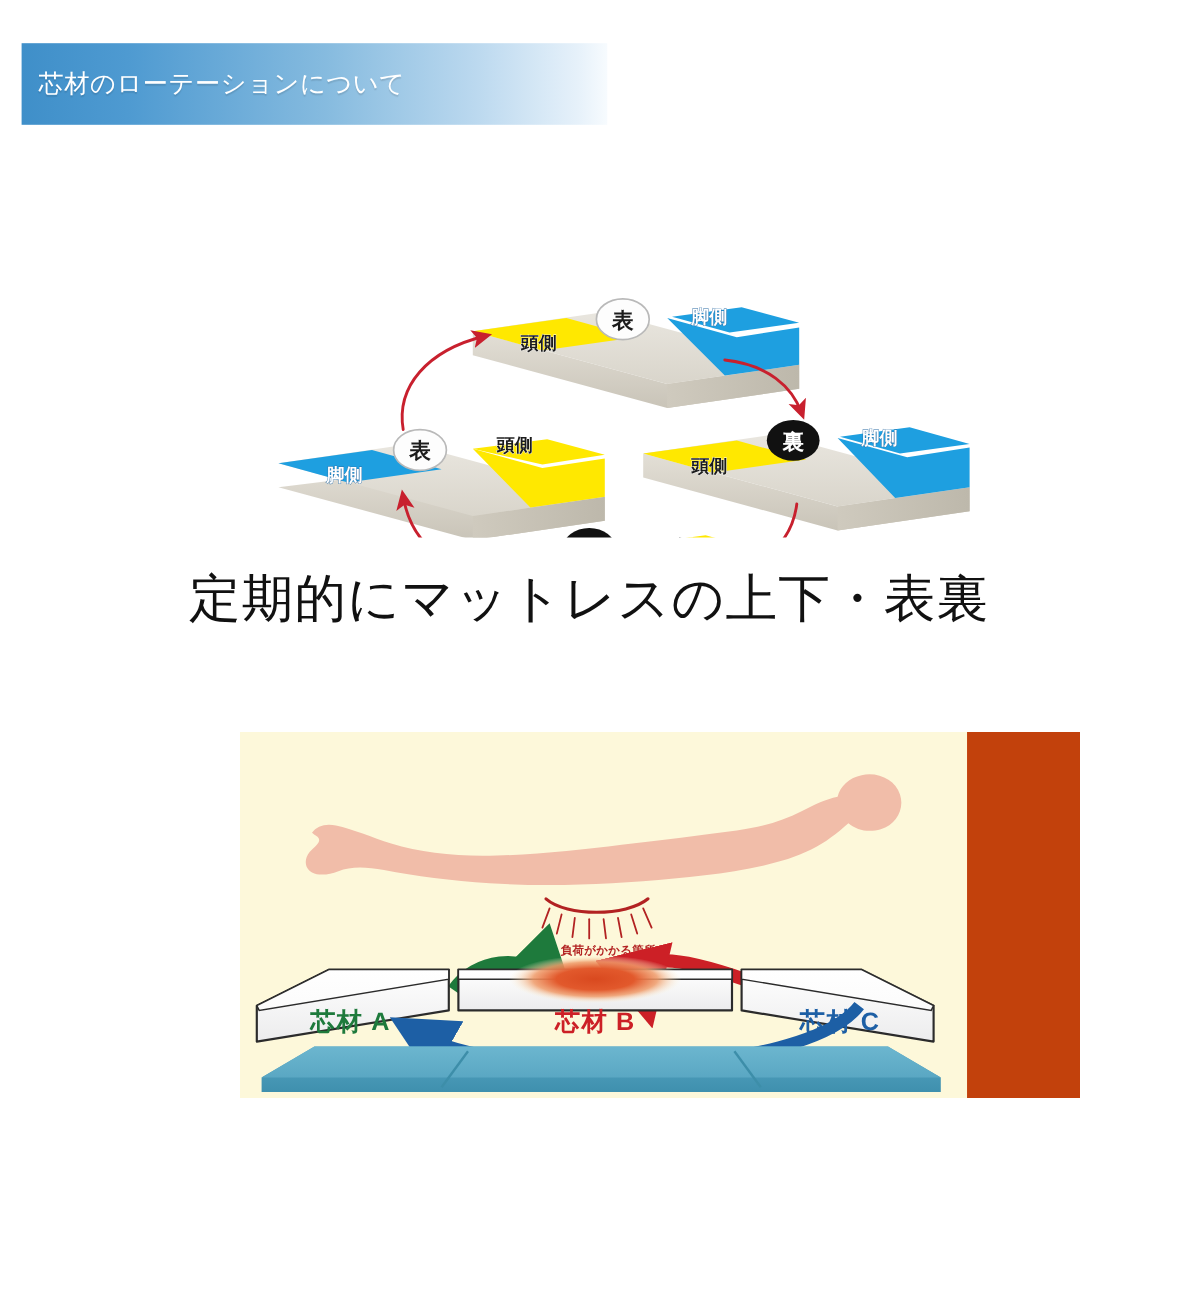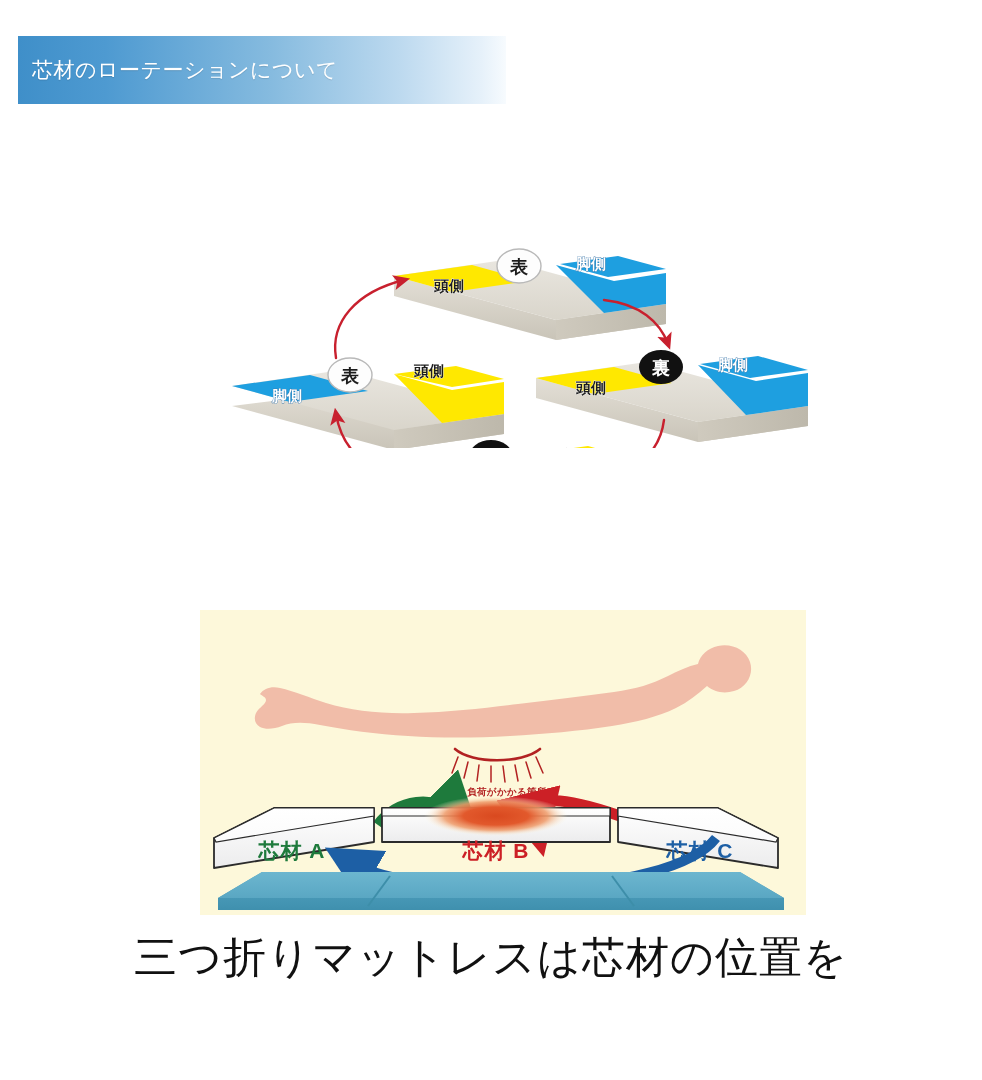--- a/index.html
+++ b/index.html
@@ -88,21 +88,21 @@
   }
   .caption .line { display: block; white-space: nowrap; }
   #caption-top { top: 470px; }
   #caption-bottom { top: 928px; }
 
   
   .core-figure {
     position: absolute;
     left: 200px;
     top: 610px;
-    width: 606px;
+    width: 700px;
     height: 305px;
     background: #c2410c;
   }
   .core-figure svg {
     display: block;
     width: 606px;
     height: 305px;
   }
   .load-note {
     font-family: "Liberation Sans", "DejaVu Sans", sans-serif;
@@ -221,20 +221,21 @@
     <g fill="none" stroke="#c8202e" stroke-width="2.4" stroke-linecap="round">
       <path d="M336,250 C330,214 356,184 404,172" marker-end="url(#redArrow)"></path>
       <path d="M604,192 C640,196 660,214 668,236" marker-end="url(#redArrow)"></path>
       <path d="M664,312 C660,344 636,366 596,372" marker-end="url(#redArrow)"></path>
       <path d="M400,366 C364,362 342,340 336,306" marker-end="url(#redArrow)"></path>
     </g>
   </svg>
 </div>
 
 <div class="caption" id="caption-top">
+  <span class="line">定期的にマットレスの上下・表裏</span>
 </div>
 
 <div class="core-figure">
   <svg viewBox="0 0 606 305" xmlns="http://www.w3.org/2000/svg" aria-hidden="true">
     <defs>
       <radialGradient id="pressureSpot" cx="50%" cy="50%" r="50%">
         <stop offset="0%" stop-color="#d9491f"></stop>
         <stop offset="45%" stop-color="#e2592c"></stop>
         <stop offset="72%" stop-color="#ef9a68" stop-opacity="0.85"></stop>
         <stop offset="100%" stop-color="#fdf8da" stop-opacity="0"></stop>
@@ -322,14 +323,13 @@
     <g>
       <path d="M18,288 L62,262 L540,262 L584,288 L584,300 L18,300 Z" fill="url(#matFace)"></path>
       <path d="M18,288 L62,262 L540,262 L584,288 Z" fill="url(#matTop)"></path>
       <line x1="190" y1="266" x2="168" y2="296" stroke="#3d8ea9" stroke-width="2"></line>
       <line x1="412" y1="266" x2="434" y2="296" stroke="#3d8ea9" stroke-width="2"></line>
     </g>
   </svg>
 </div>
 
 <div class="caption" id="caption-bottom">
-  <span class="line">三つ折りマットレスは芯材の位置を</span>
 </div>
 
 </body></html>

